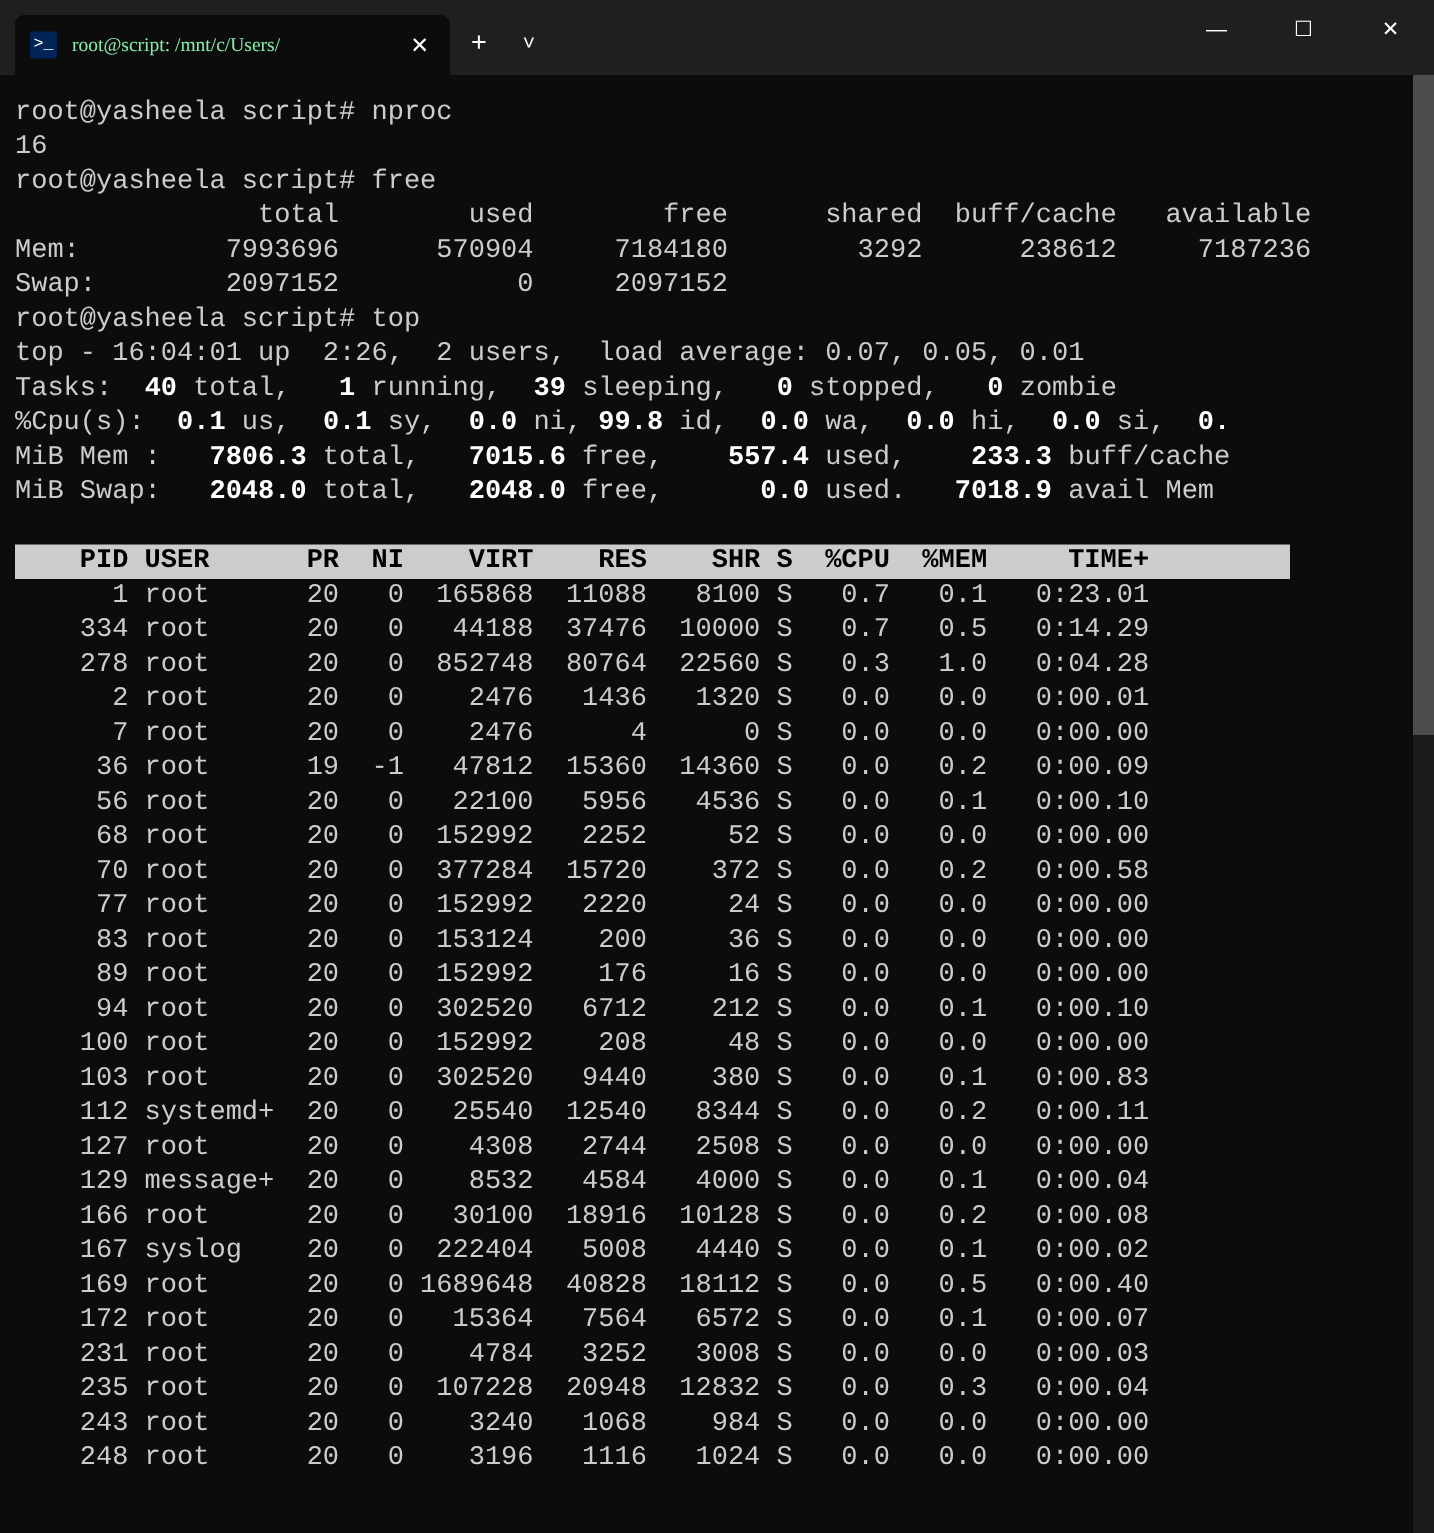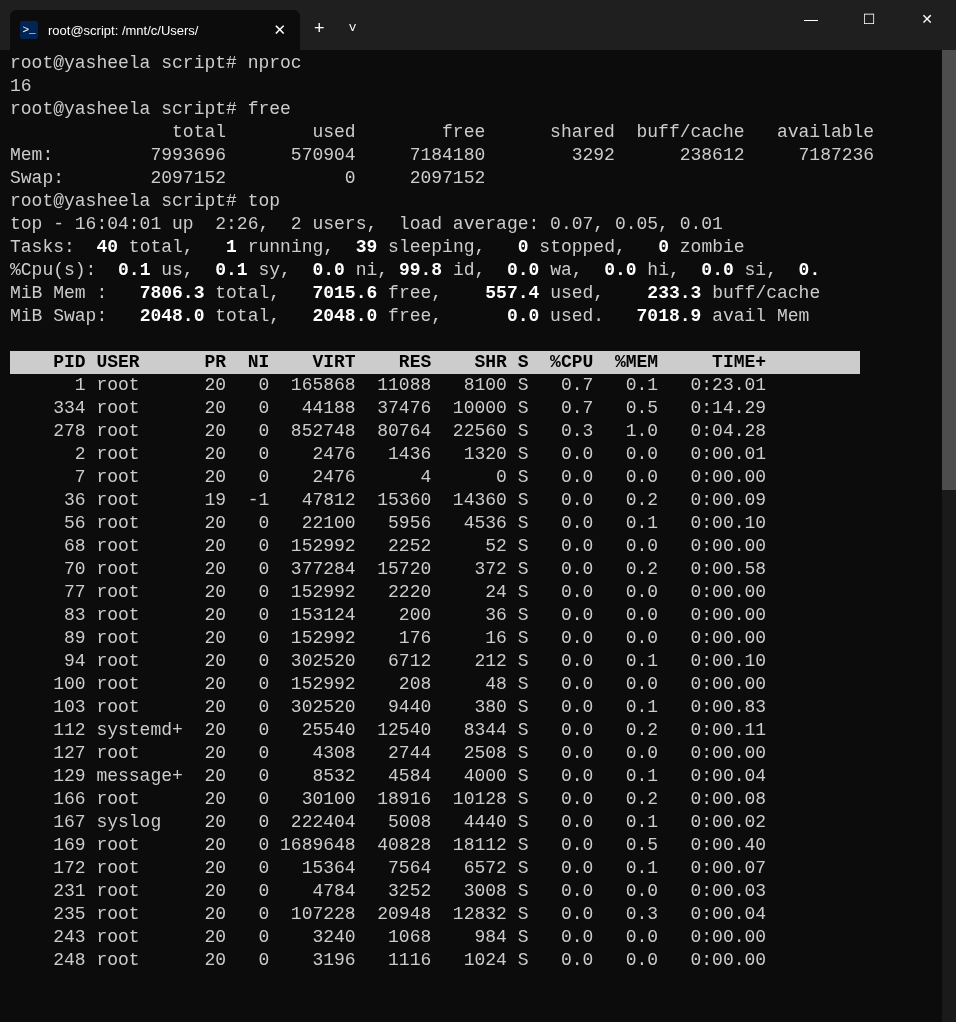--- a/index.html
+++ b/index.html
@@ -36,22 +36,22 @@
     background: #012456;
     margin-right: 10px;
     display: inline-flex;
     align-items: center;
     justify-content: center;
     color: white;
     font-size: 11px;
     border-radius: 2px;
   }
   .tab-title {
-    color: #ffffff;
-    font-family: Liberation Sans, sans-serif;
+    color: #86efac;
+    font-family: Liberation Serif, serif;
     font-size: 13px;
     flex: 1;
     white-space: nowrap;
     overflow: hidden;
     text-overflow: ellipsis;
   }
   .tab-close {
     color: #ffffff;
     font-family: 'Segoe UI', sans-serif;
     font-size: 15px;
@@ -85,21 +85,21 @@
     height: 38px;
     display: flex;
     align-items: center;
     justify-content: center;
     color: #ffffff;
     font-family: 'Segoe UI', sans-serif;
     font-size: 14px;
     cursor: pointer;
   }
   .terminal {
-    padding: 2px 10px;
+    padding: 14px 10px;
     white-space: pre;
     line-height: 23px;
   }
   .bold { font-weight: bold; color: #ffffff; }
   .header-row {
     background: #cccccc;
     color: #000000;
     font-weight: bold;
     display: inline-block;
     width: 850px;

